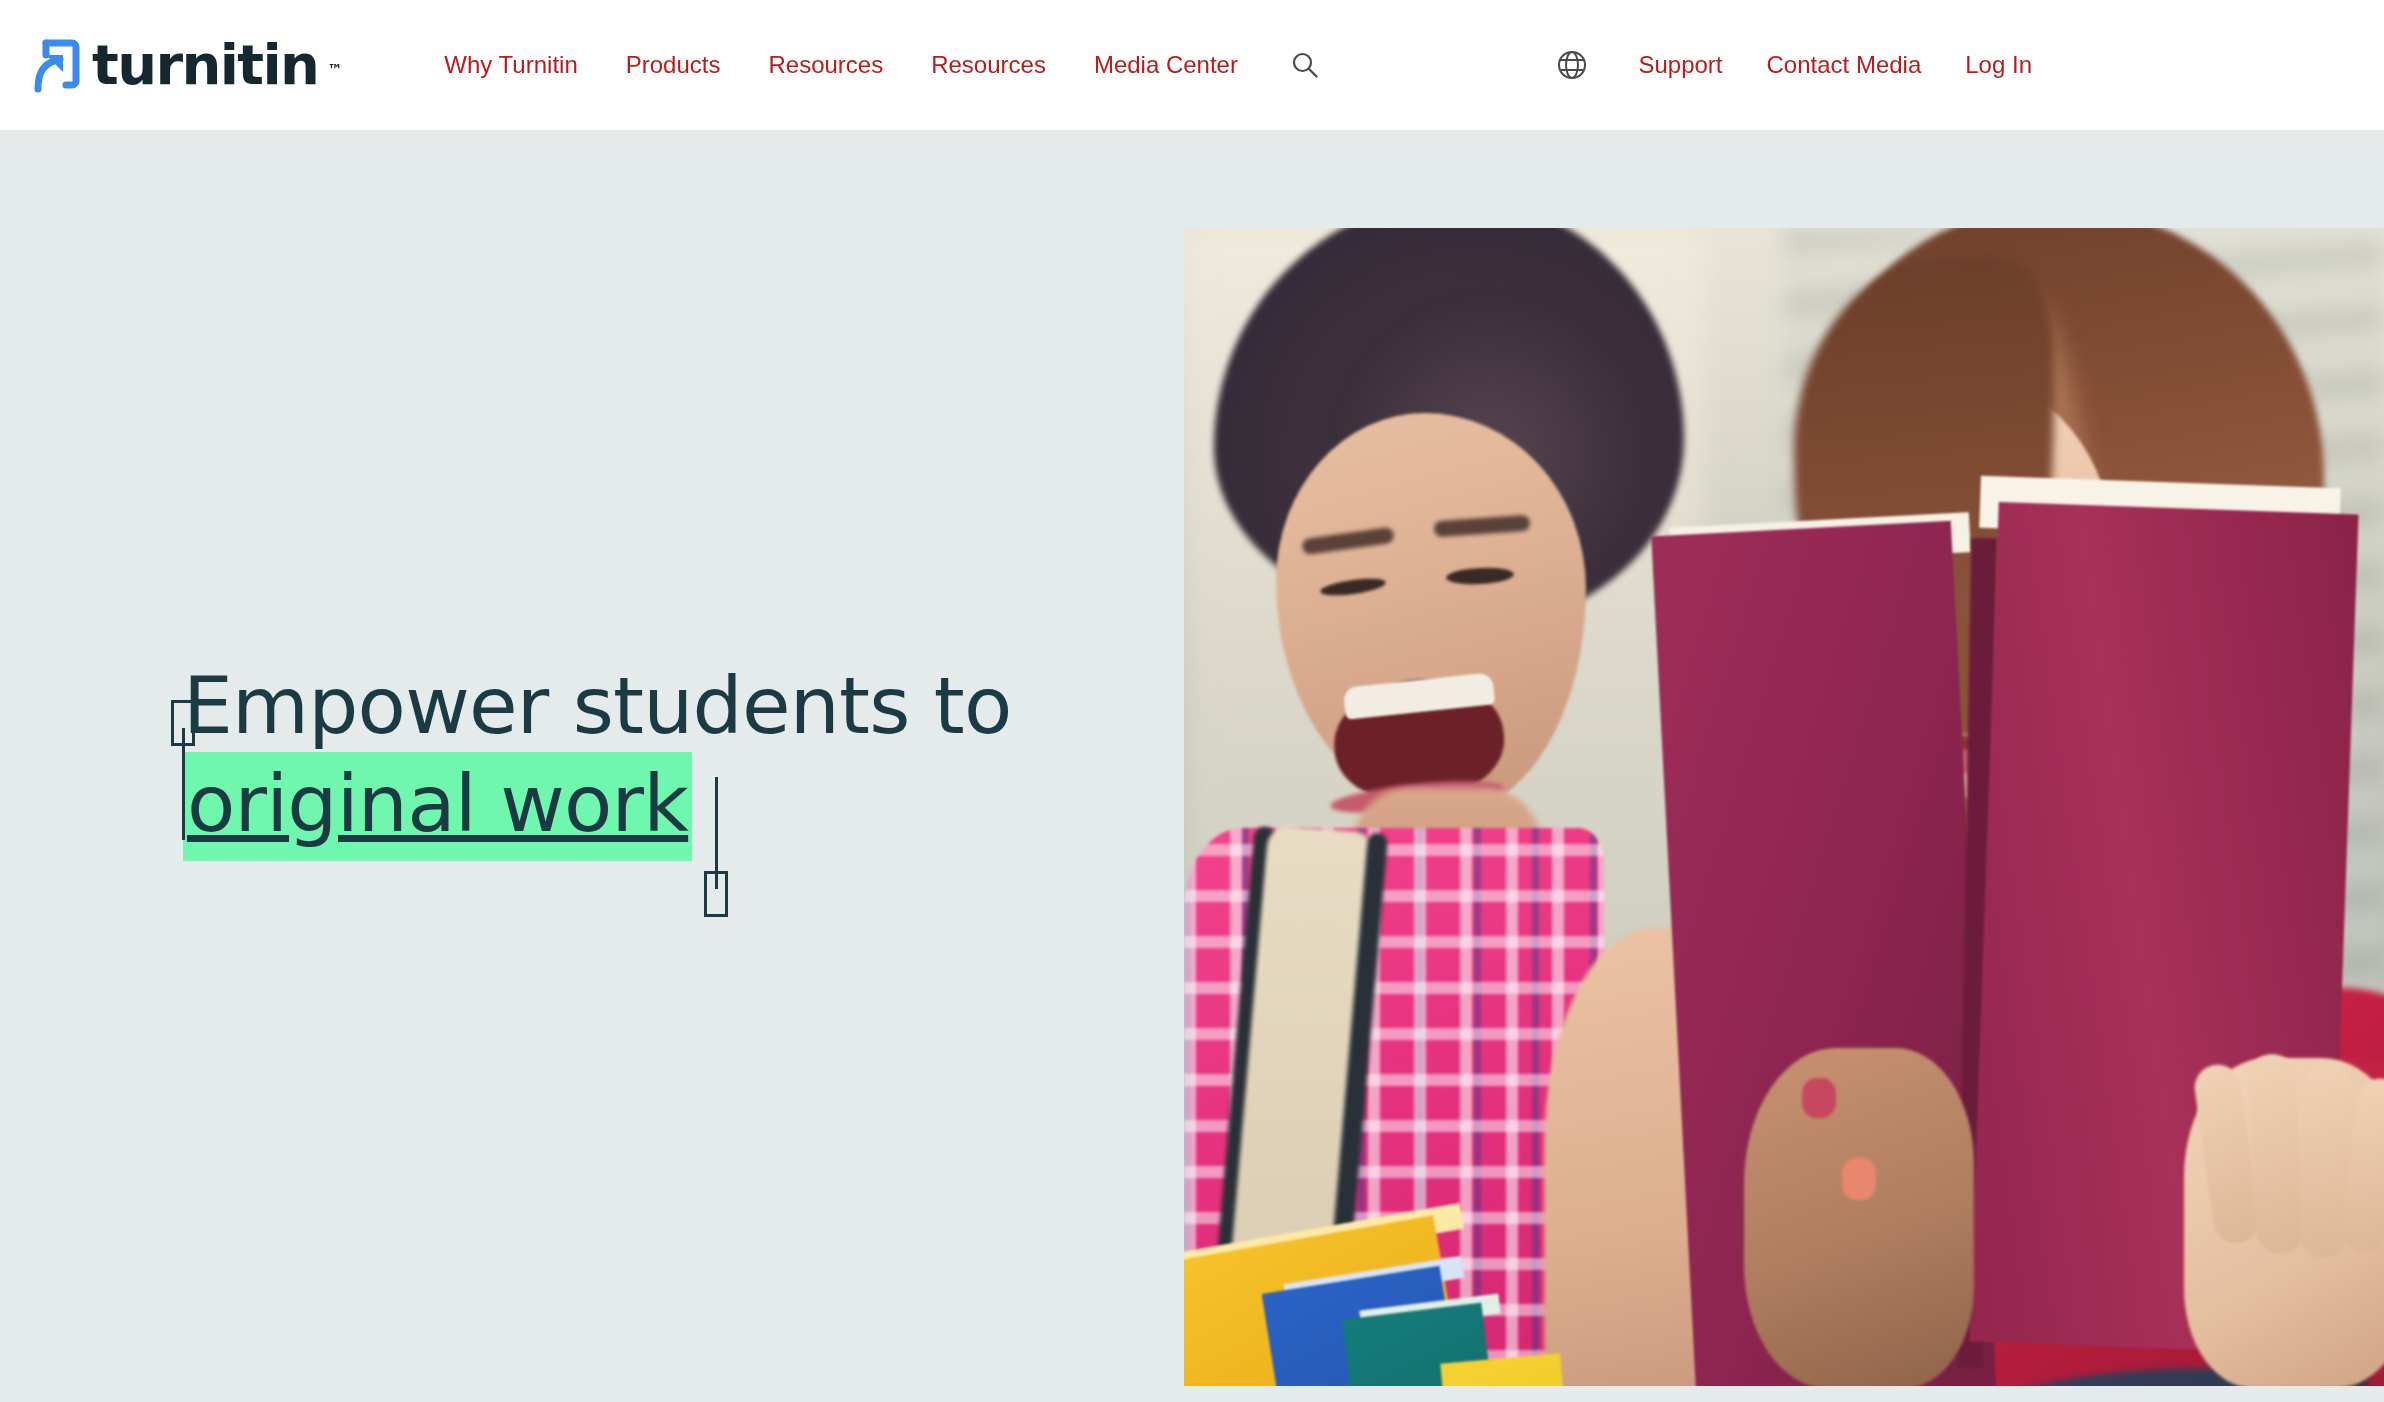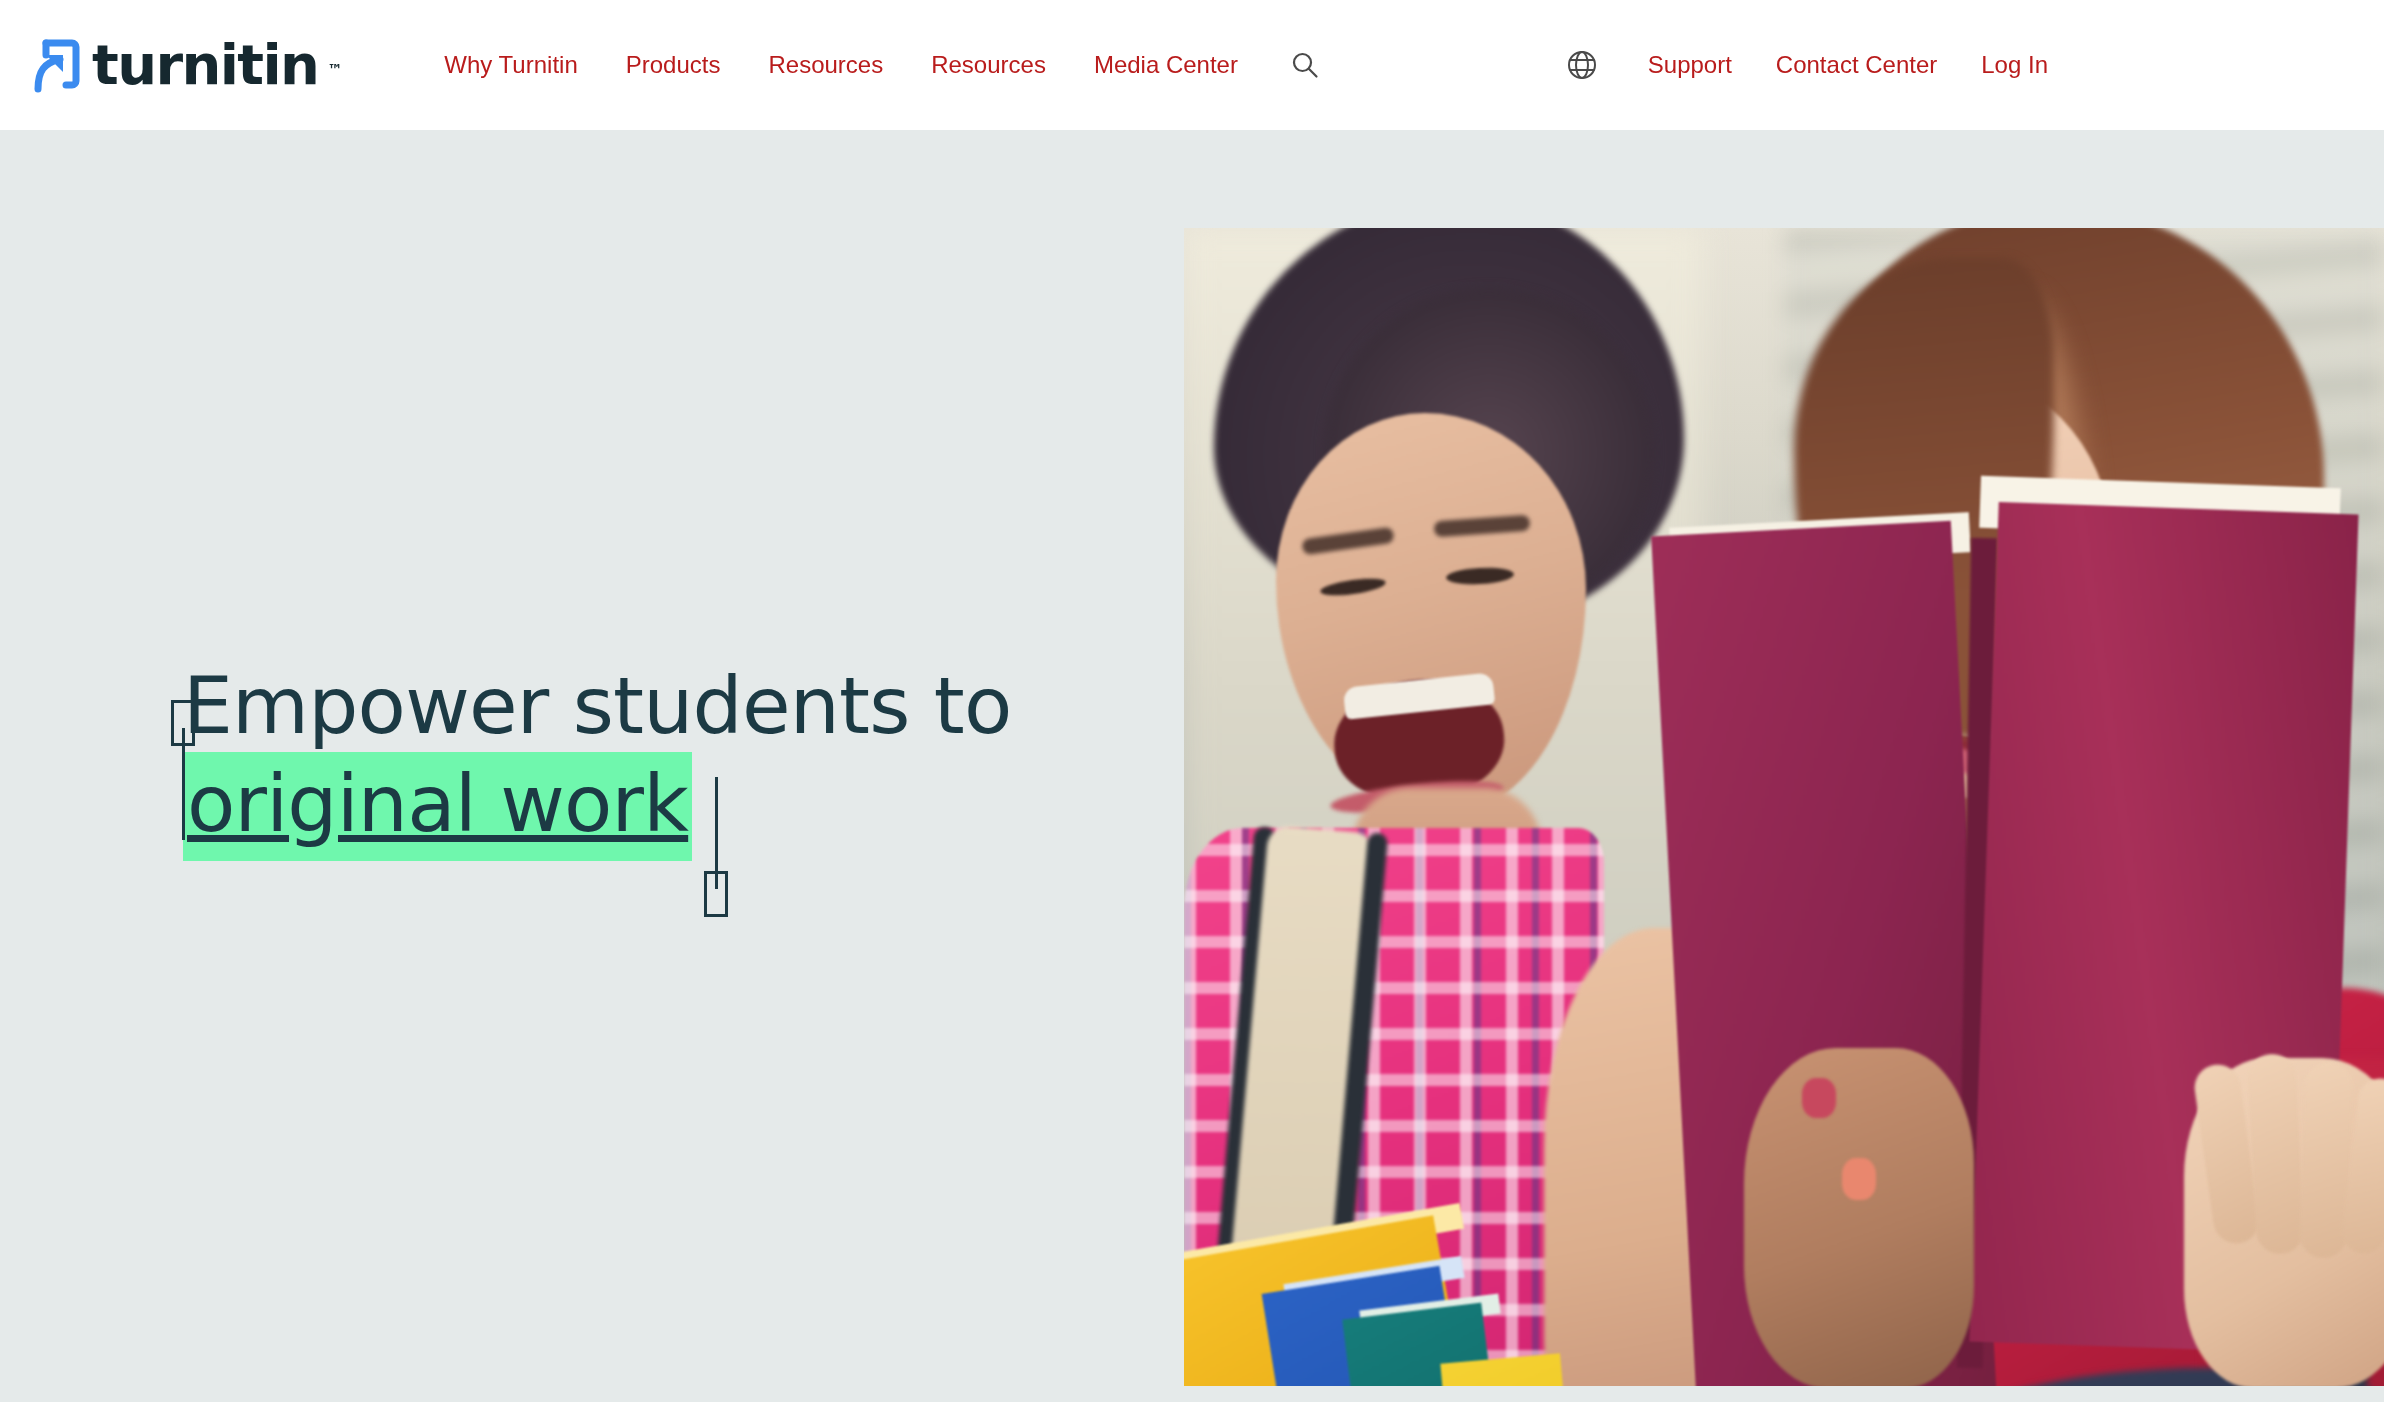--- a/index.html
+++ b/index.html
@@ -56,21 +56,21 @@
     cursor:pointer;
   }
   .search-btn {
     margin-left:22px;
     width:42px; height:42px;
     display:flex; align-items:center; justify-content:center;
     background:none; border:none; cursor:pointer;
   }
 
   .nav-right {
-    position:absolute; right:46px; top:0;
+    position:absolute; right:62px; top:0;
     height:130px;
     display:flex; align-items:center;
   }
   .globe-btn {
     width:44px; height:44px;
     display:flex; align-items:center; justify-content:center;
     background:none; border:none; cursor:pointer;
     margin-right:22px;
   }
   .nav-right .nav-item { padding:0 22px; }
@@ -465,21 +465,21 @@
     <div class="nav-right">
       <button class="globe-btn">
         <svg width="34" height="34" viewBox="0 0 34 34">
           <circle cx="17" cy="17" r="13" fill="none" stroke="#4A4A4A" stroke-width="2"></circle>
           <ellipse cx="17" cy="17" rx="6" ry="13" fill="none" stroke="#4A4A4A" stroke-width="2"></ellipse>
           <line x1="4.5" y1="12" x2="29.5" y2="12" stroke="#4A4A4A" stroke-width="2"></line>
           <line x1="4.5" y1="22" x2="29.5" y2="22" stroke="#4A4A4A" stroke-width="2"></line>
         </svg>
       </button>
       <a class="nav-item" href="#">Support</a>
-      <a class="nav-item" href="#">Contact Center</a>
+      <a class="nav-item" href="#">Contact Media</a>
       <a class="nav-item" href="#">Log In</a>
     </div>
   </div>
 
   <div class="hero">
 
     <div class="hero-copy">
       <h1 class="headline">
         <span class="line">Empower students to</span>
         <span class="line">

